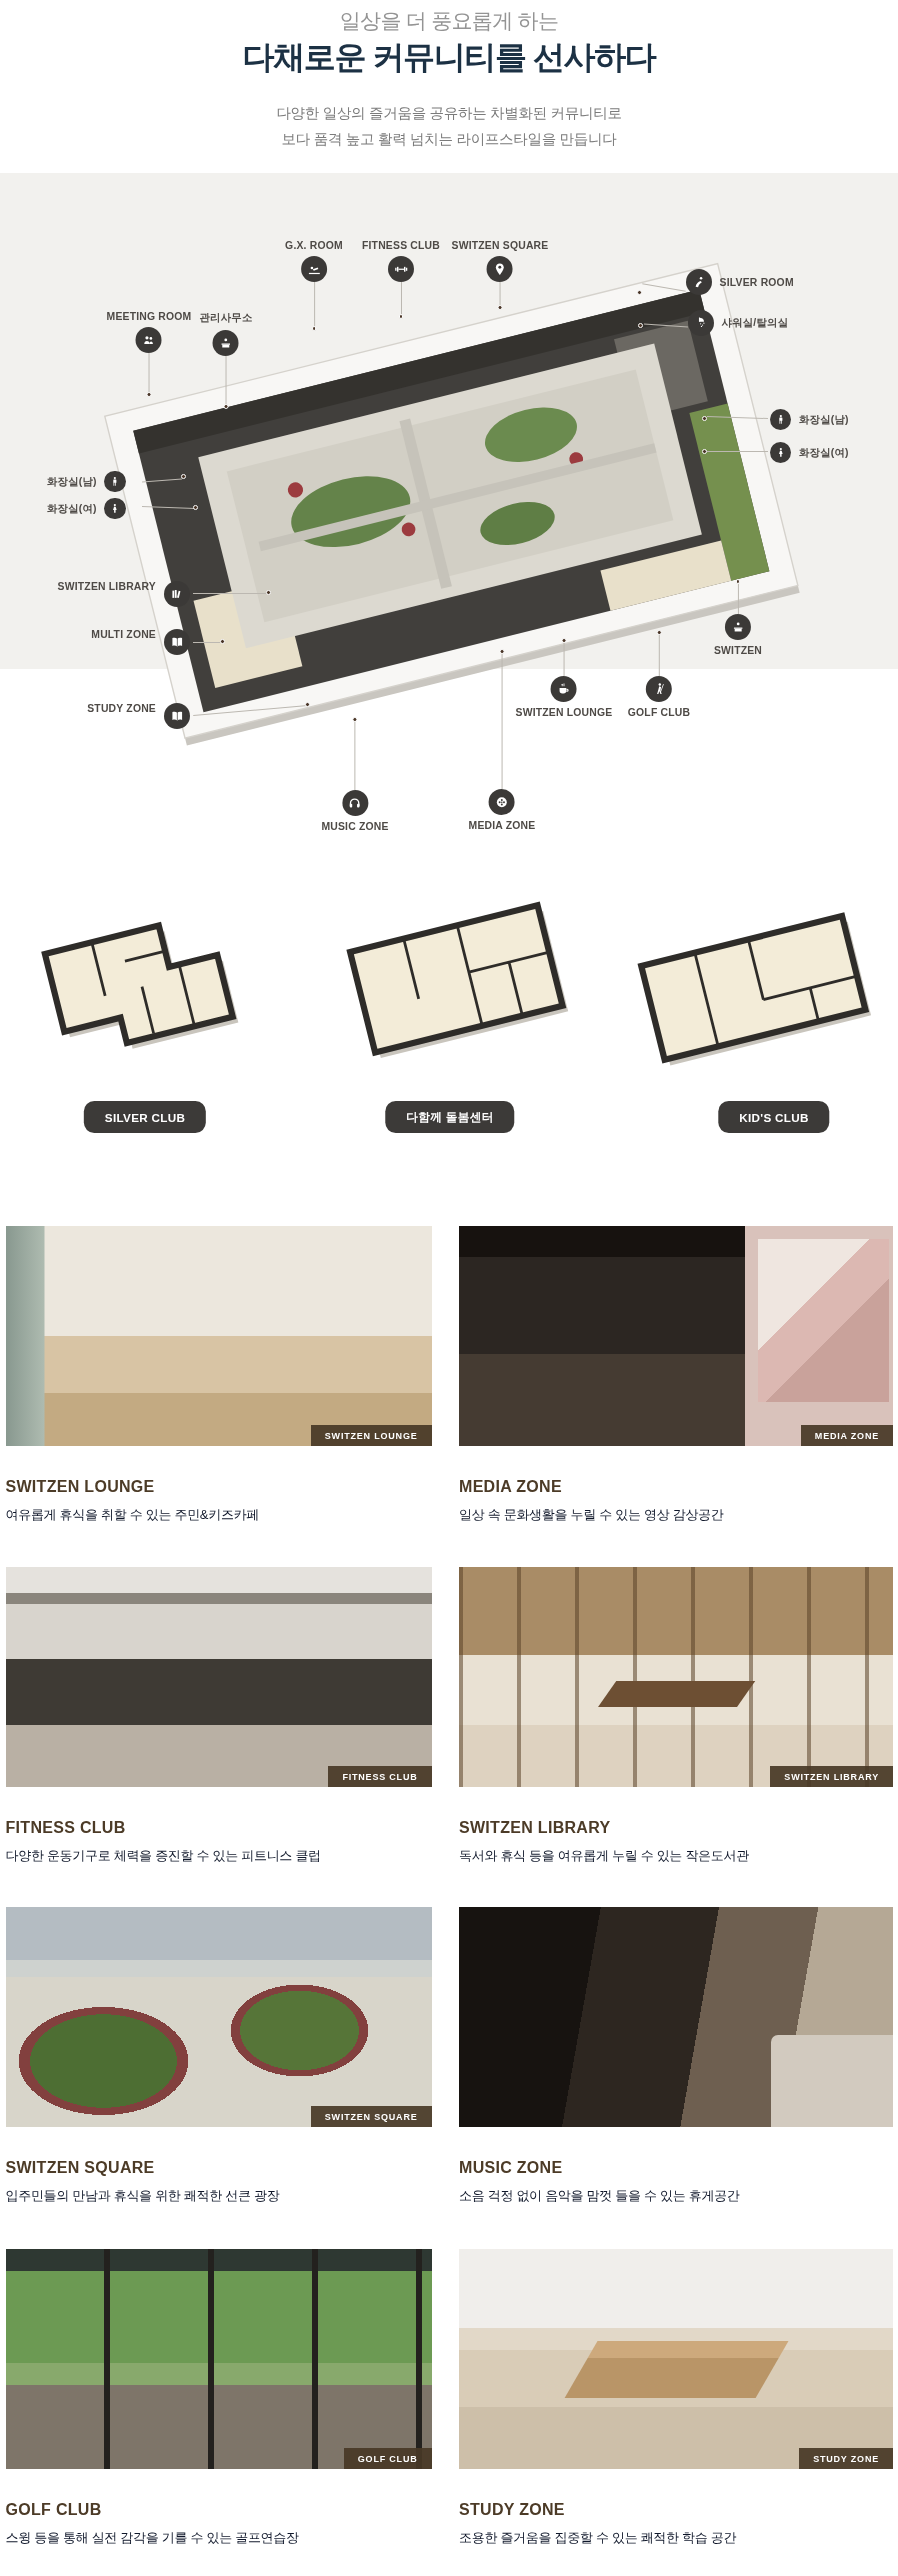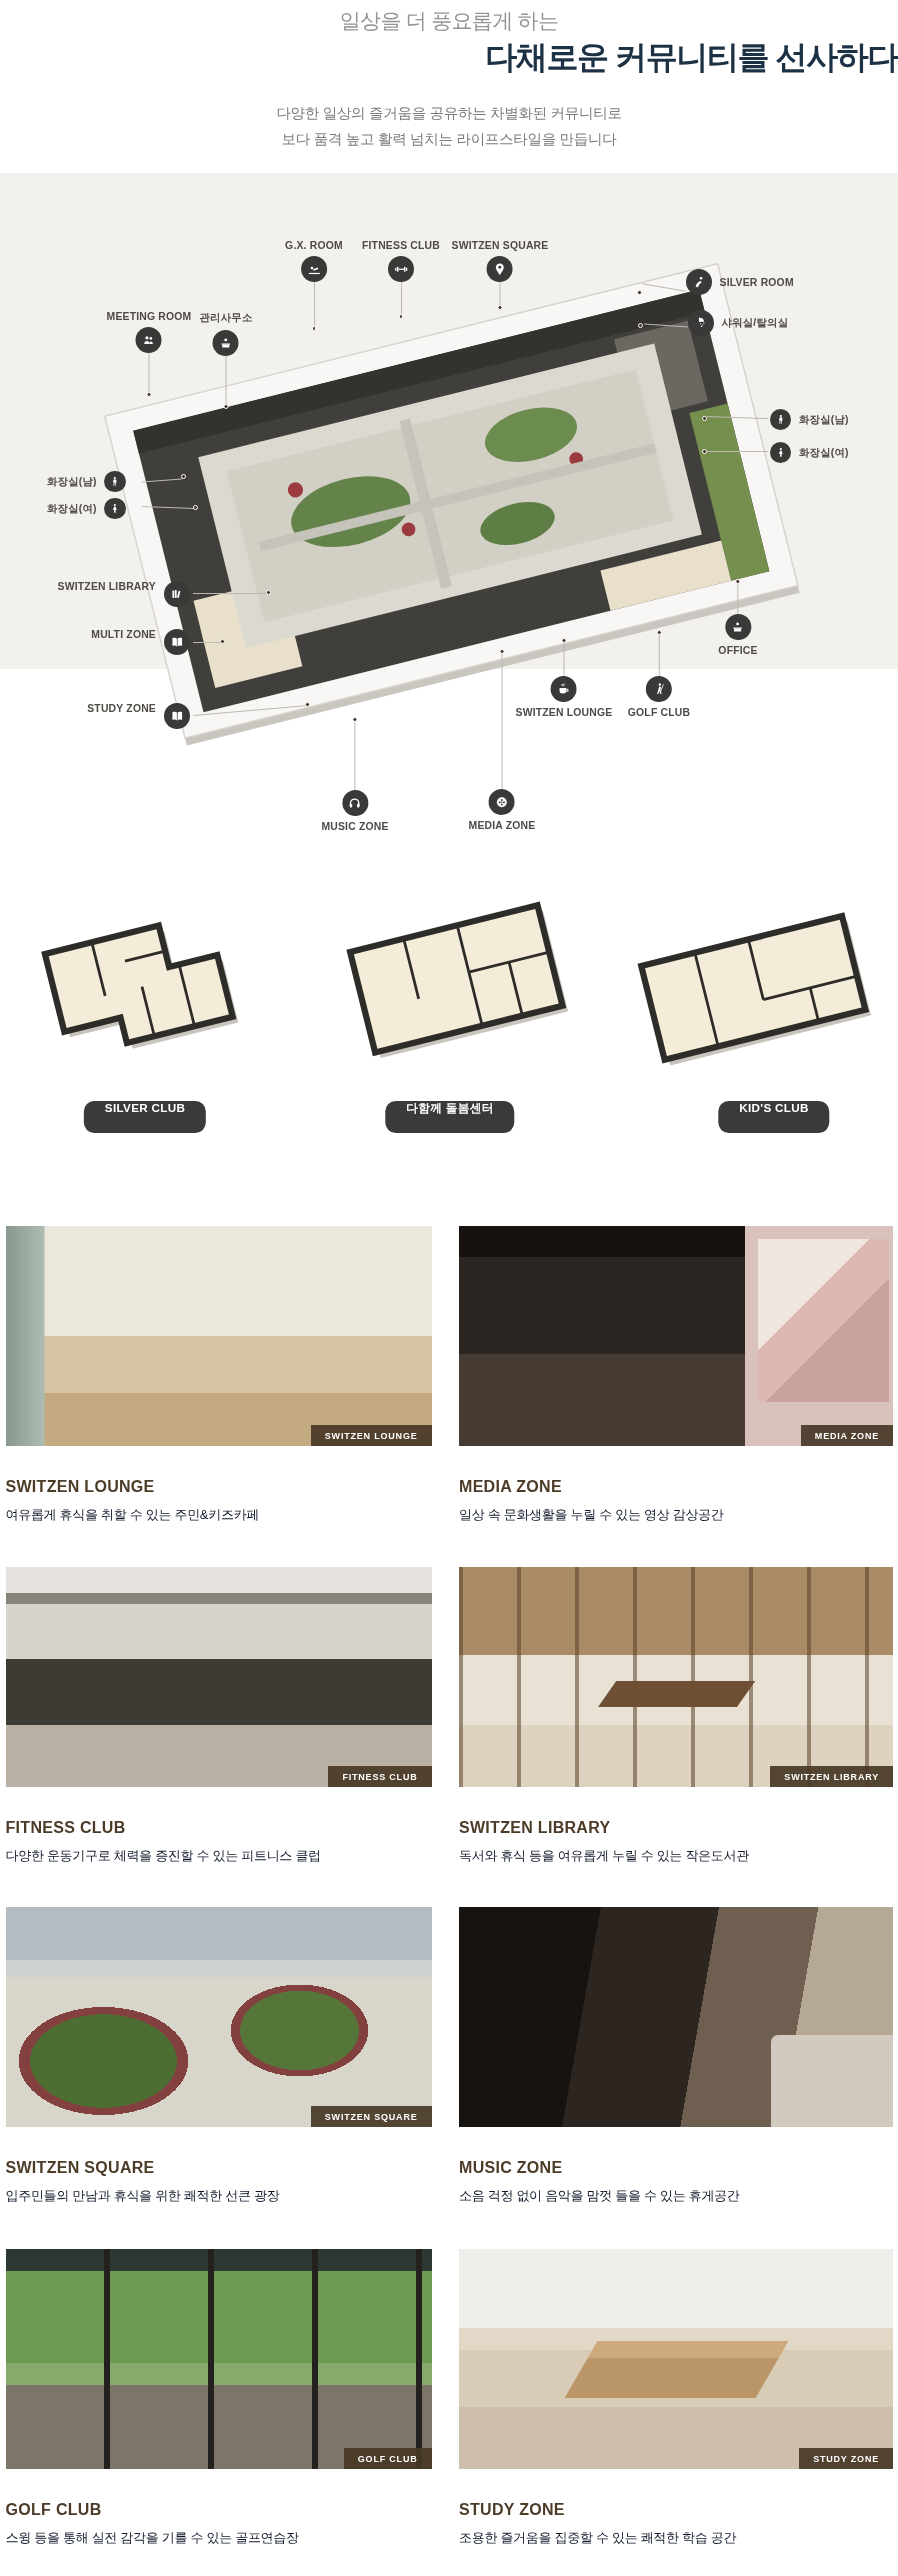--- a/index.html
+++ b/index.html
@@ -2,21 +2,21 @@
 <html style="font-size:11px"><head>
 <meta charset="utf-8">
 <style>
   * { margin:0; padding:0; box-sizing:border-box; }
   body { background:#fff; font-family:"Liberation Sans","DejaVu Sans",sans-serif; }
   #page { position:relative; width:898px; height:2576px; margin:0 auto; background:#fff; overflow:hidden; }
 
   
   .hd-sub   { position:absolute; top:7px;  left:0; width:100%; text-align:center;
               font-size:21px; color:#949494; letter-spacing:-0.7px; }
-  .hd-title { position:absolute; top:36px;  left:0; width:100%; text-align:right;
+  .hd-title { position:absolute; top:36px;  left:0; width:100%; text-align:center;
               font-size:32px; font-weight:bold; color:#1c3144; letter-spacing:-1.4px; }
   .hd-p     { position:absolute; left:0; width:100%; text-align:center;
               font-size:14.5px; color:#7b7b7b; letter-spacing:-0.3px; }
 
   
   .plan-bg { position:absolute; left:0; top:173px; width:898px; height:496px; background:#f2f1ee; }
   .plan-svg { position:absolute; left:97px; top:245px; }
 
   .fpl { position:absolute; z-index:5; }
   .fpl-text { font-size:10.4px; font-weight:bold; color:#4e4a46; letter-spacing:0.2px; white-space:nowrap; }
@@ -33,21 +33,21 @@
   .fp-dot { width:4.8px; height:4.8px; border-radius:50%; background:#4a3628; border:1.4px solid #fff; }
   .fp-dot.abs { position:absolute; z-index:6; }
   .fpl.row { display:flex; align-items:center; gap:7.6px; }
   .fpl.row .fpl-text { font-weight:bold; }
   .fpl.rtl { justify-content:flex-end; }
 
   
   .miniplan { position:absolute; }
   .club-pill { position:absolute; top:1101px; height:32px; transform:translateX(-50%);
                background:#3c3a38; color:#fff; border-radius:10.4px; display:flex;
-               justify-content:center; padding:0 21px;
+               align-items:center; justify-content:center; padding:0 21px;
                font-size:11.7px; font-weight:bold; letter-spacing:0.3px; white-space:nowrap; }
 
   
   .cell { position:absolute; }
   .photo { position:relative; width:100%; height:220px; overflow:hidden; }
   .badge { position:absolute; right:0; bottom:0; background:rgba(72,56,38,0.92); color:#fff;
            font-size:9px; letter-spacing:0.8px; padding:5.5px 14px; font-weight:bold; white-space:nowrap; }
   .cap-title { margin-top:32px; font-size:16px; font-weight:bold; color:#4c3b27; letter-spacing:0.3px; }
   .cap-desc  { margin-top:9.7px; font-size:13px; color:#0f172a; letter-spacing:-0.3px; }
 
@@ -306,21 +306,21 @@
   <div class="fpl col rev" style="left:738px; top:579px; flex-direction:column">
     <div class="fp-dot"></div>
     <div class="fp-vline" style="height:30px"></div>
     <span class="fp-ic">
         <svg viewBox="0 0 24 24" fill="#fff">
           <circle cx="12" cy="6.5" r="2.3"></circle>
           <path d="M5 12.5h14v2H5z"></path>
           <path d="M6.2 14.5h11.6v4.5H6.2z"></path>
         </svg>
       </span>
-    <div class="fpl-text">OFFICE</div>
+    <div class="fpl-text">SWITZEN</div>
   </div>
 
   <div class="fpl col rev" style="left:564px; top:638px">
     <div class="fp-dot"></div>
     <div class="fp-vline" style="height:33px"></div>
     <span class="fp-ic">
         <svg viewBox="0 0 24 24" fill="#fff">
           <path d="M5 10h11v4.5A4.5 4.5 0 0111.5 19h-2A4.5 4.5 0 015 14.5z"></path>
           <path d="M16 11h1.5a2.5 2.5 0 010 5H16v-1.8h1.5a.7.7 0 000-1.4H16z"></path>
           <rect x="8.6" y="3" width="1.4" height="4.2" rx="0.7"></rect>

